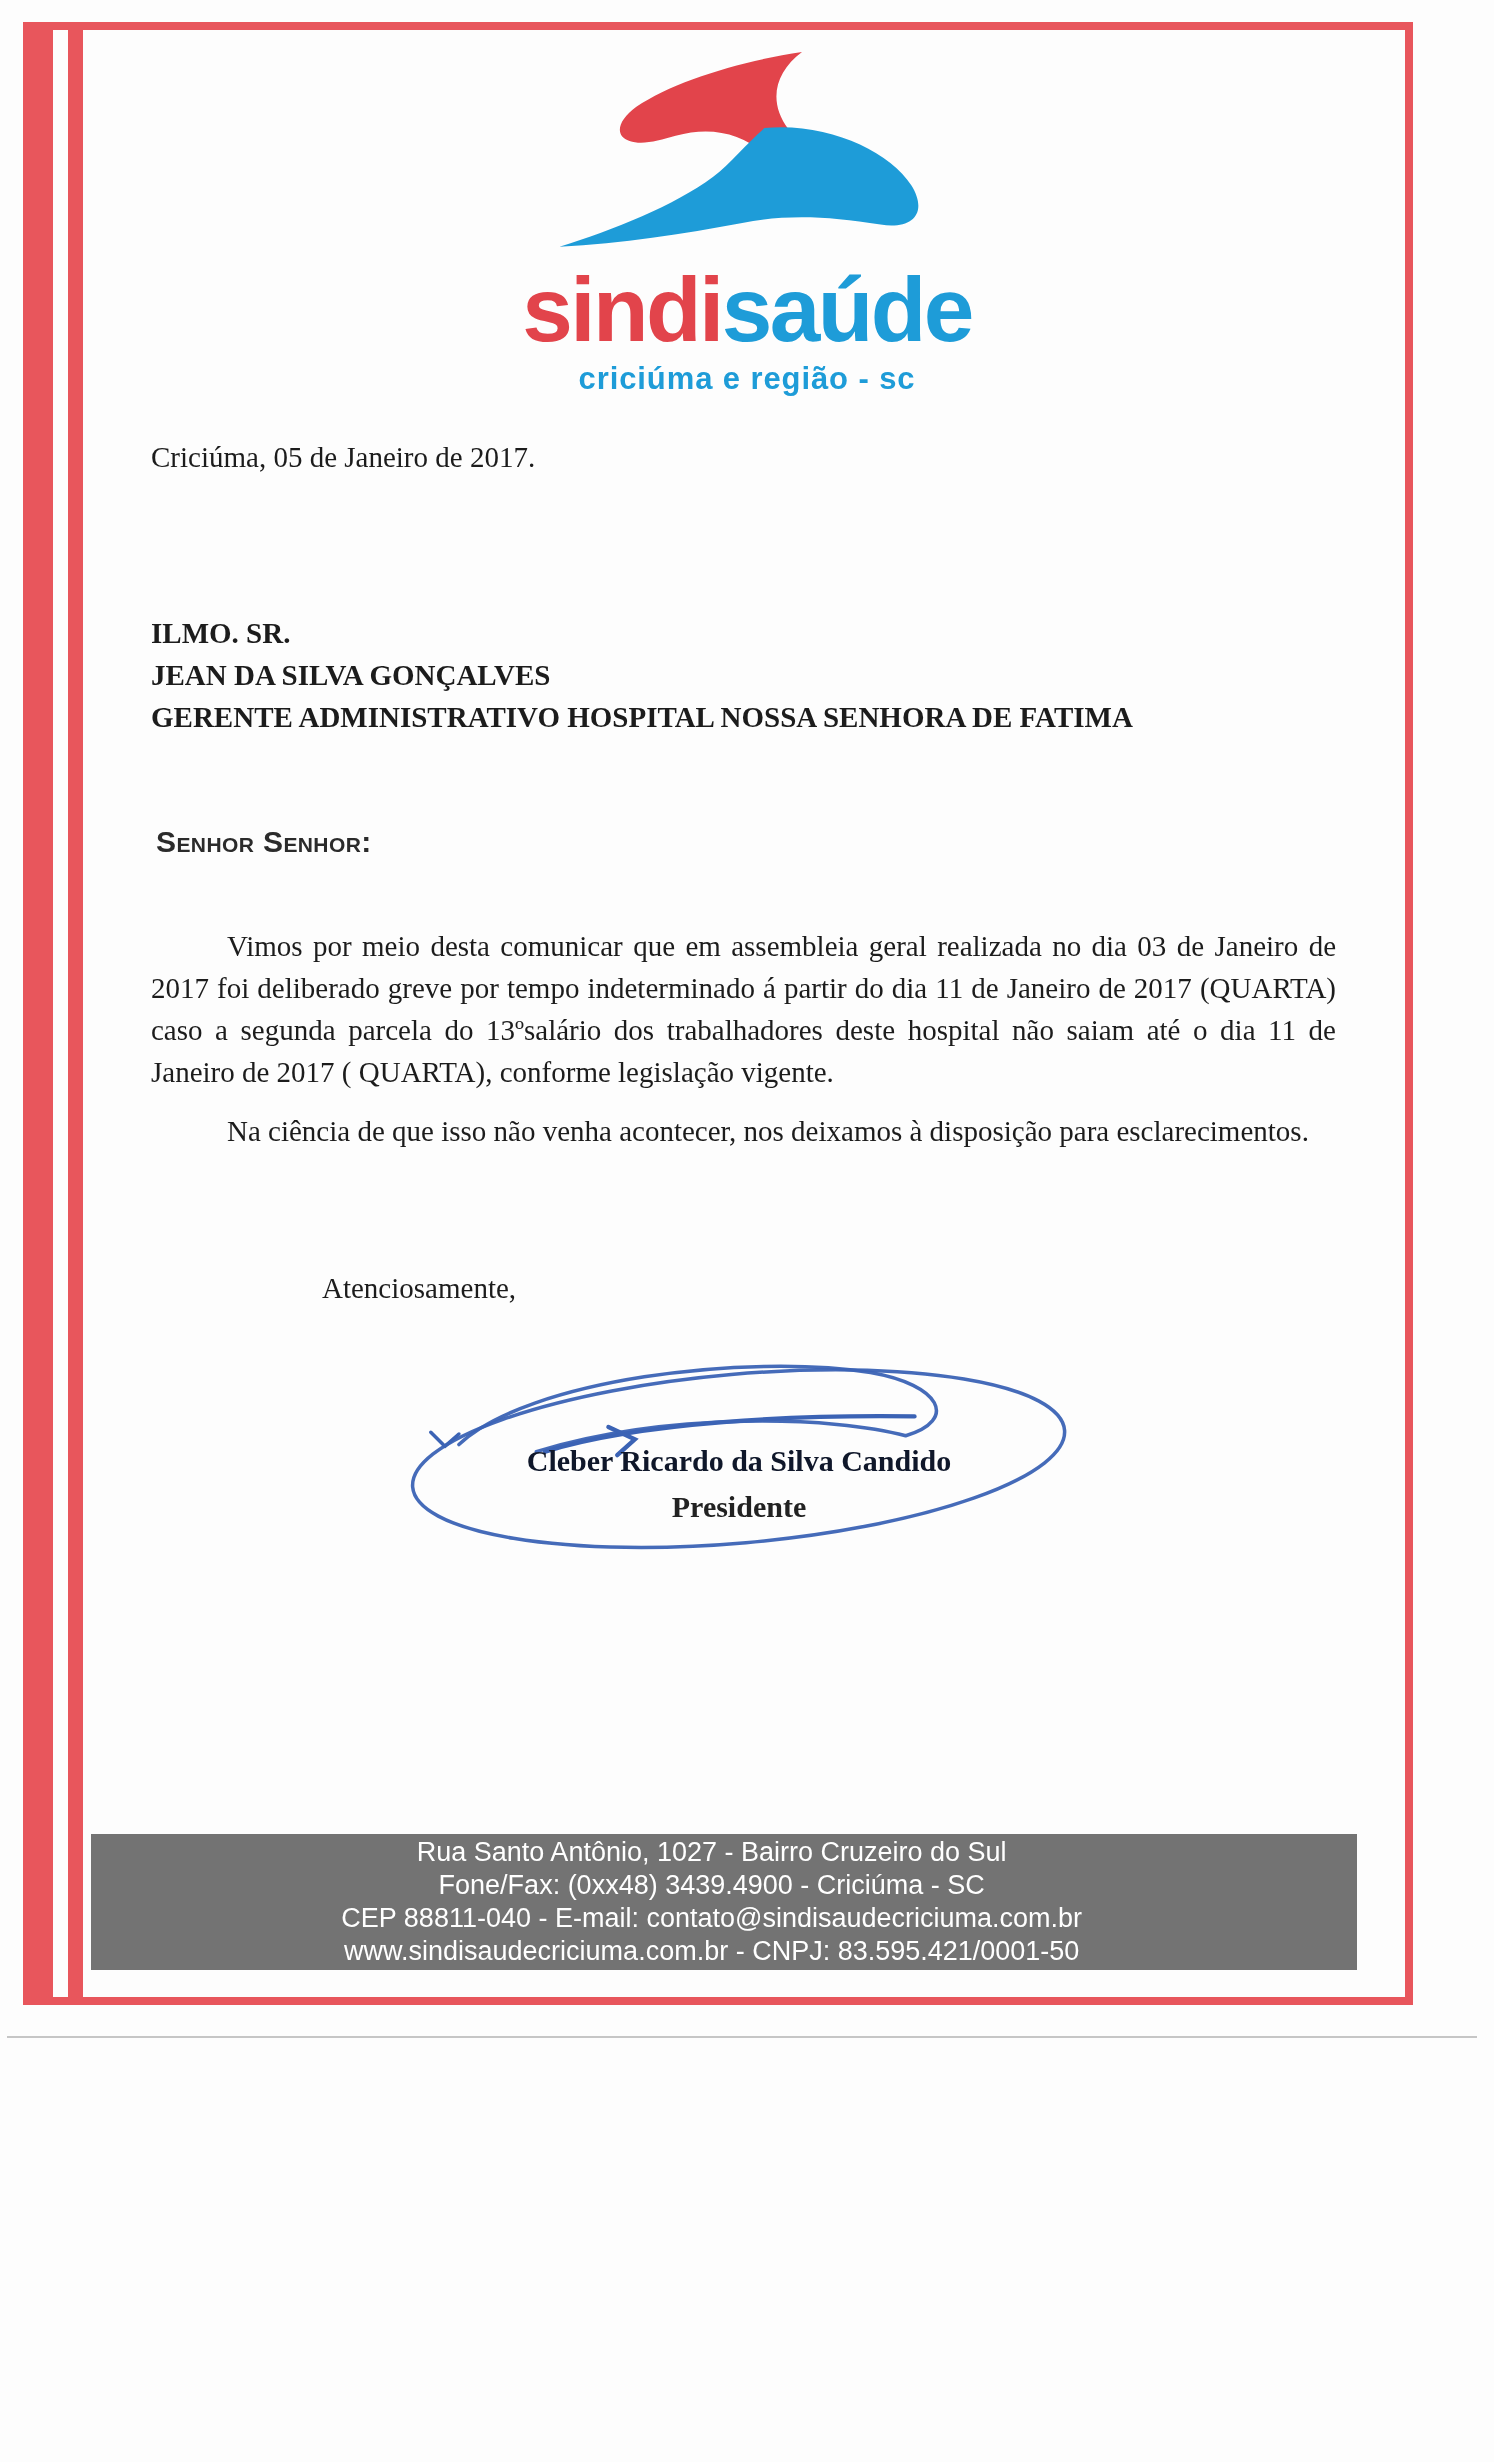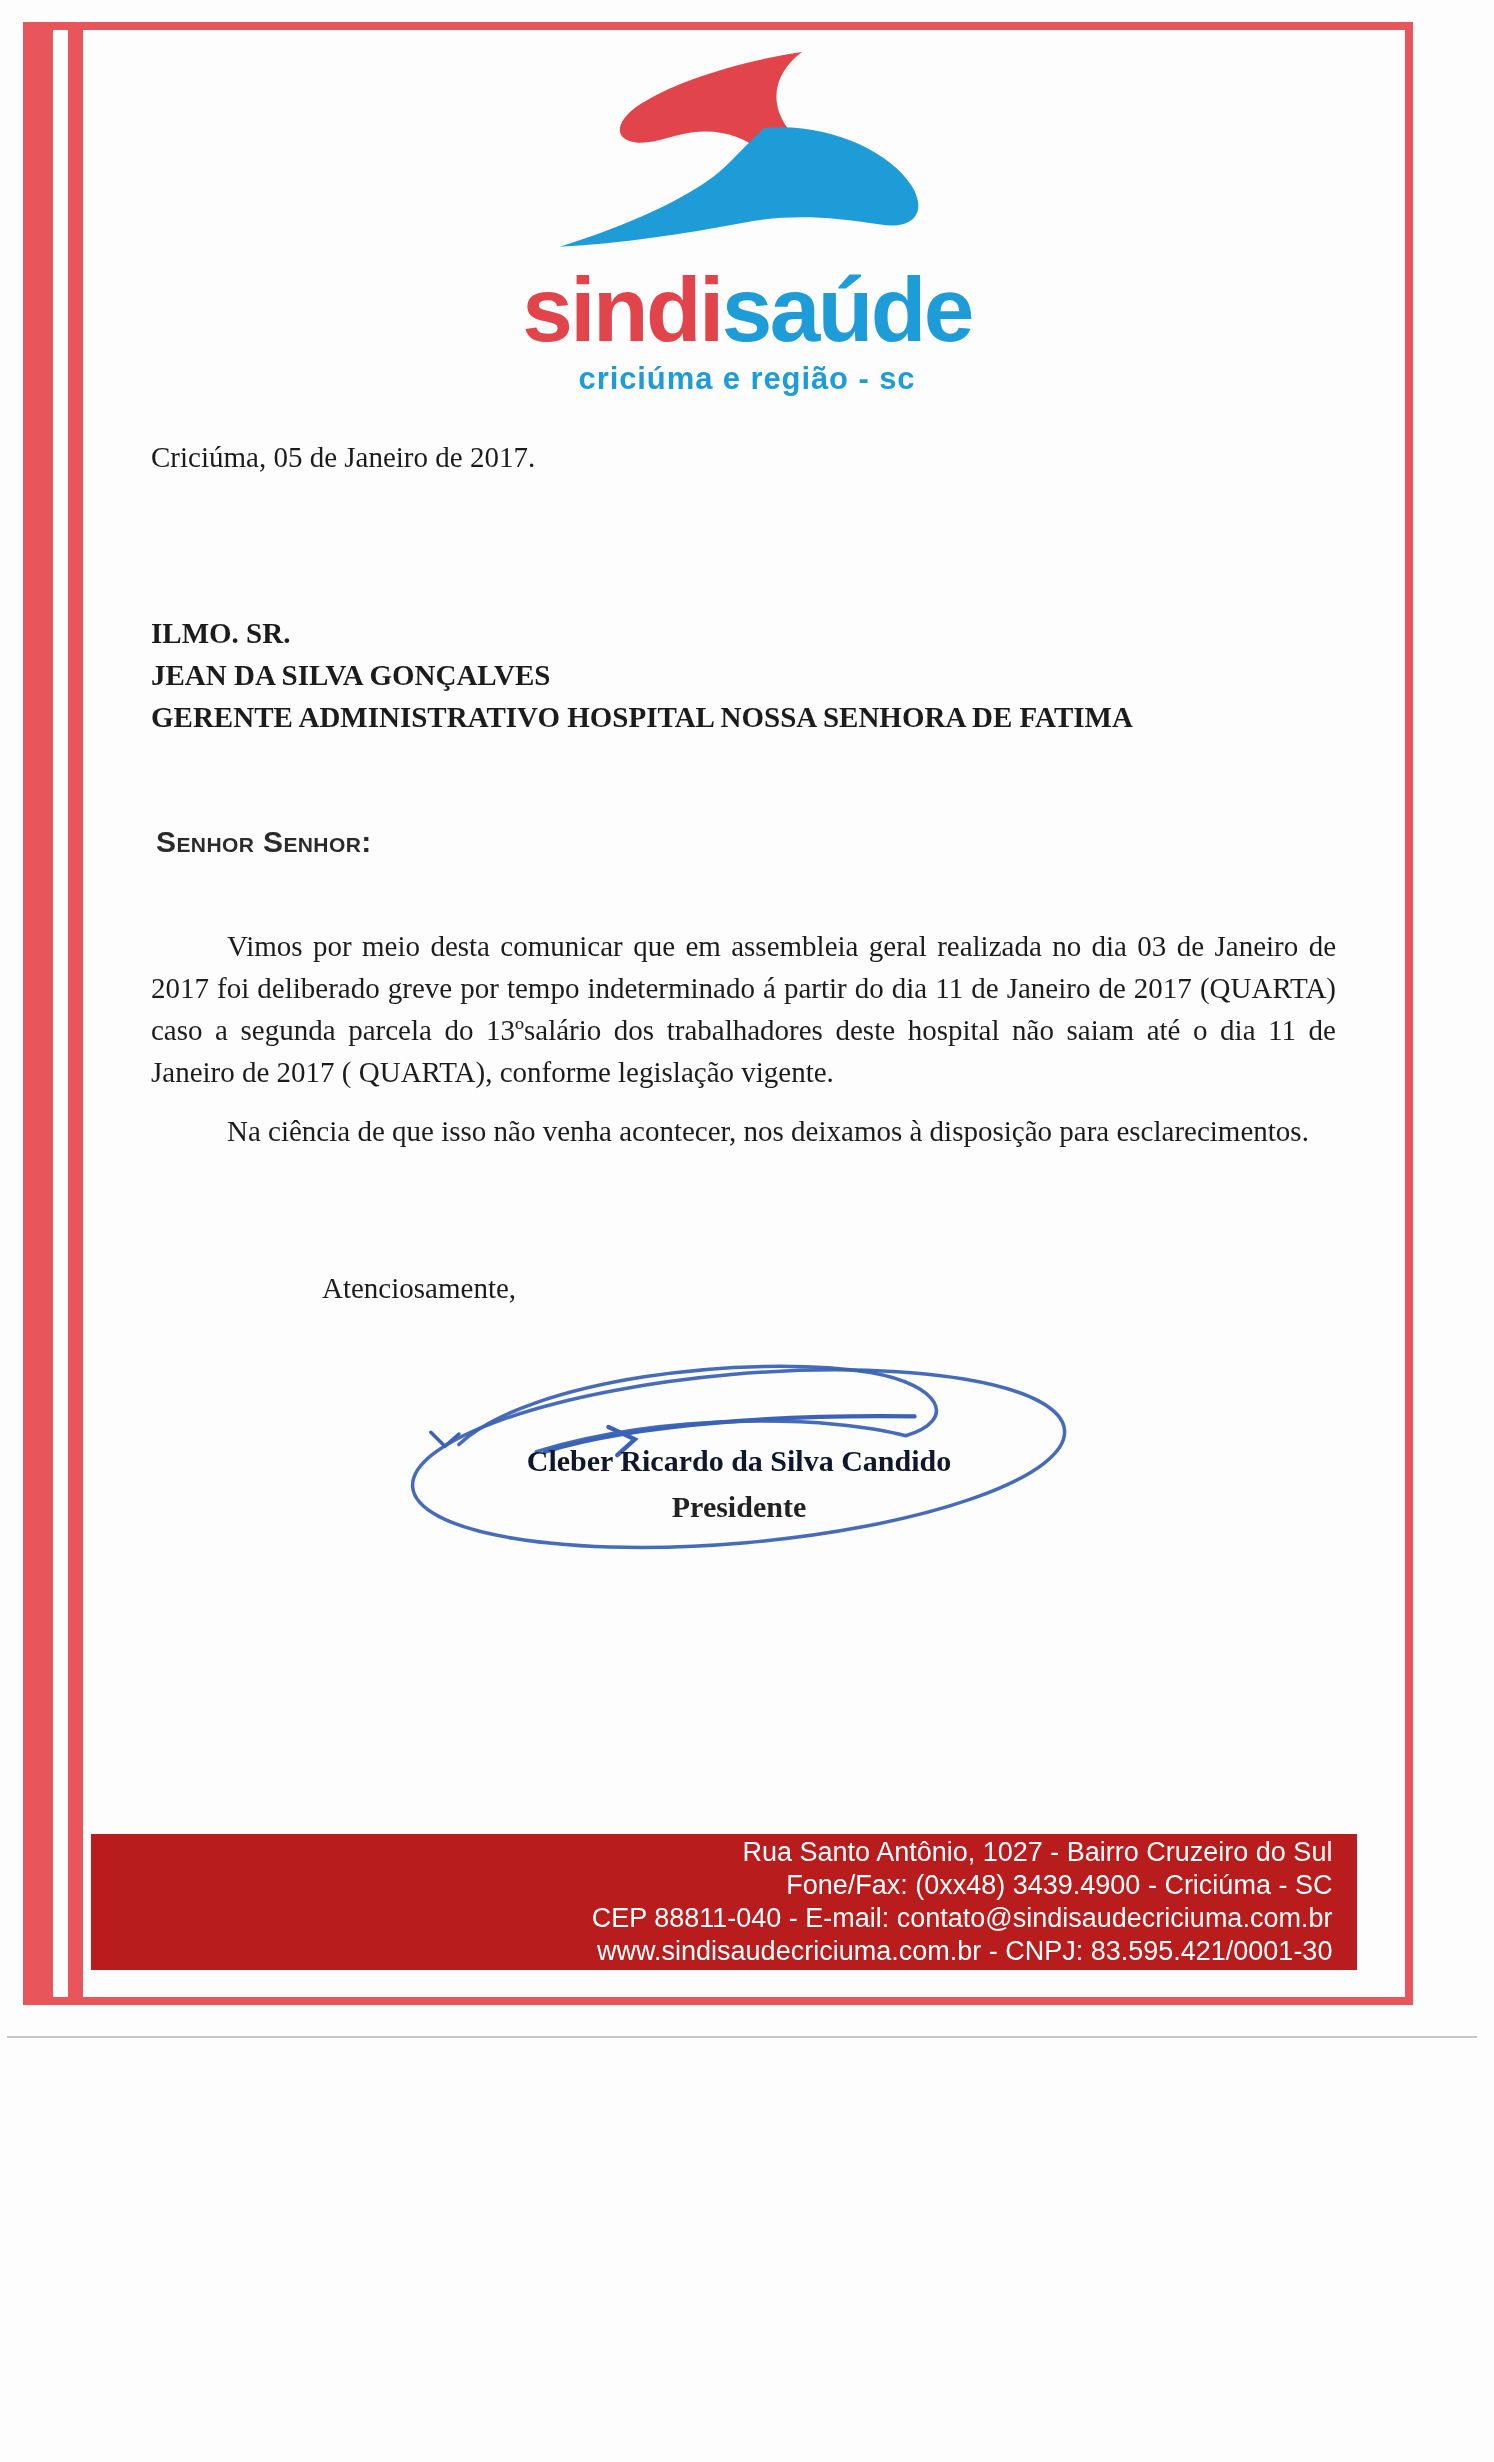--- a/index.html
+++ b/index.html
@@ -80,26 +80,26 @@
     text-align:center; font-weight:bold; font-size:30px; color:#0f172a;
   }
   .signature-title {
     position:absolute; left:387px; top:1490px; width:704px;
     text-align:center; font-weight:bold; font-size:30px; color:#222;
   }
 
   
   .footer-bar {
     position:absolute; left:91px; top:1834px; width:1266px; height:136px;
-    background:#b91c1c;
+    background:#737373;
     display:flex; flex-direction:column; justify-content:center;
     box-sizing:border-box; padding-right:24.6px;
     font-family:"Liberation Sans","DejaVu Sans",sans-serif;
     font-size:27px; line-height:33px; color:#ffffff;
-    text-align:right;
+    text-align:center;
   }
 </style>
 </head>
 <body>
 
 <div class="page">
 
   <div class="frame-top"></div>
   <div class="frame-right"></div>
   <div class="frame-bottom"></div>
@@ -157,17 +157,17 @@
     <path d="M 262 92 L 292 106 L 272 124" stroke-width="5"></path>
     <path d="M 60 98 L 76 114 M 76 114 L 92 100" stroke-width="4"></path>
   </svg>
   <div class="signature-name">Cleber Ricardo da Silva Candido</div>
   <div class="signature-title">Presidente</div>
 
   <div class="footer-bar">
     <div>Rua Santo Antônio, 1027 - Bairro Cruzeiro do Sul</div>
     <div>Fone/Fax: (0xx48) 3439.4900 - Criciúma - SC</div>
     <div>CEP 88811-040 - E-mail: contato@sindisaudecriciuma.com.br</div>
-    <div>www.sindisaudecriciuma.com.br - CNPJ: 83.595.421/0001-30</div>
+    <div>www.sindisaudecriciuma.com.br - CNPJ: 83.595.421/0001-50</div>
   </div>
 
 </div>
 
 
 </body></html>

